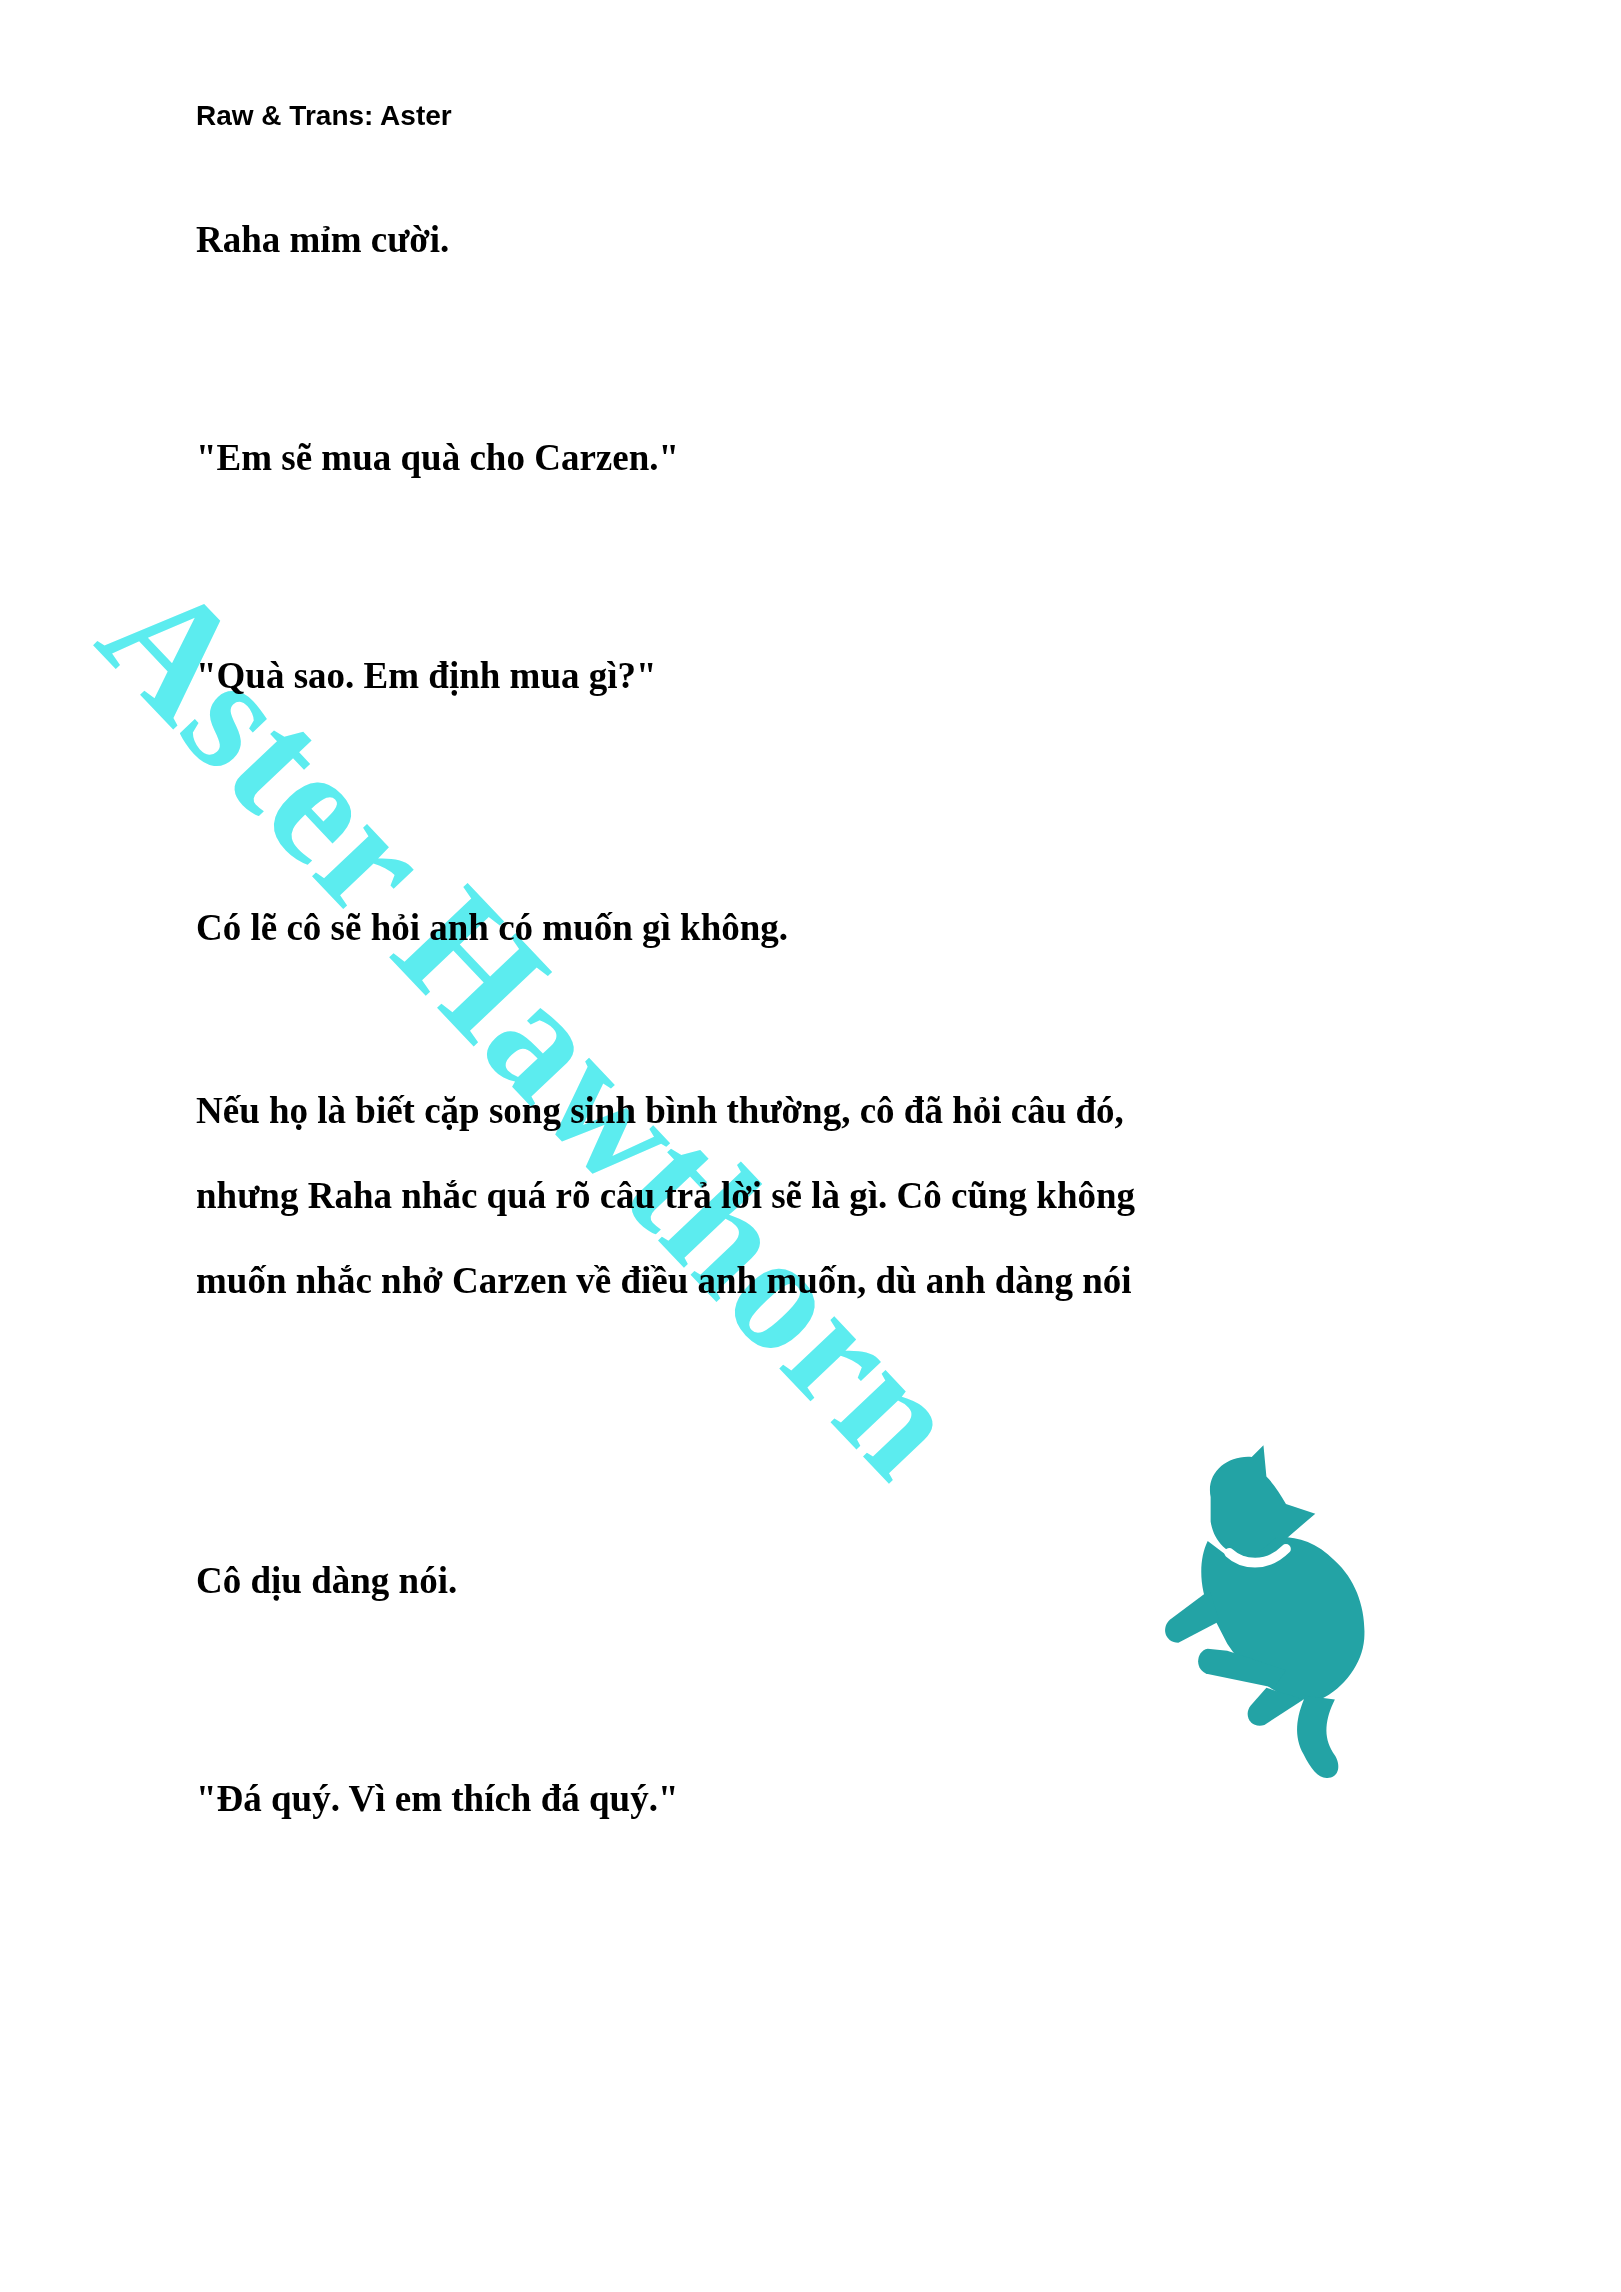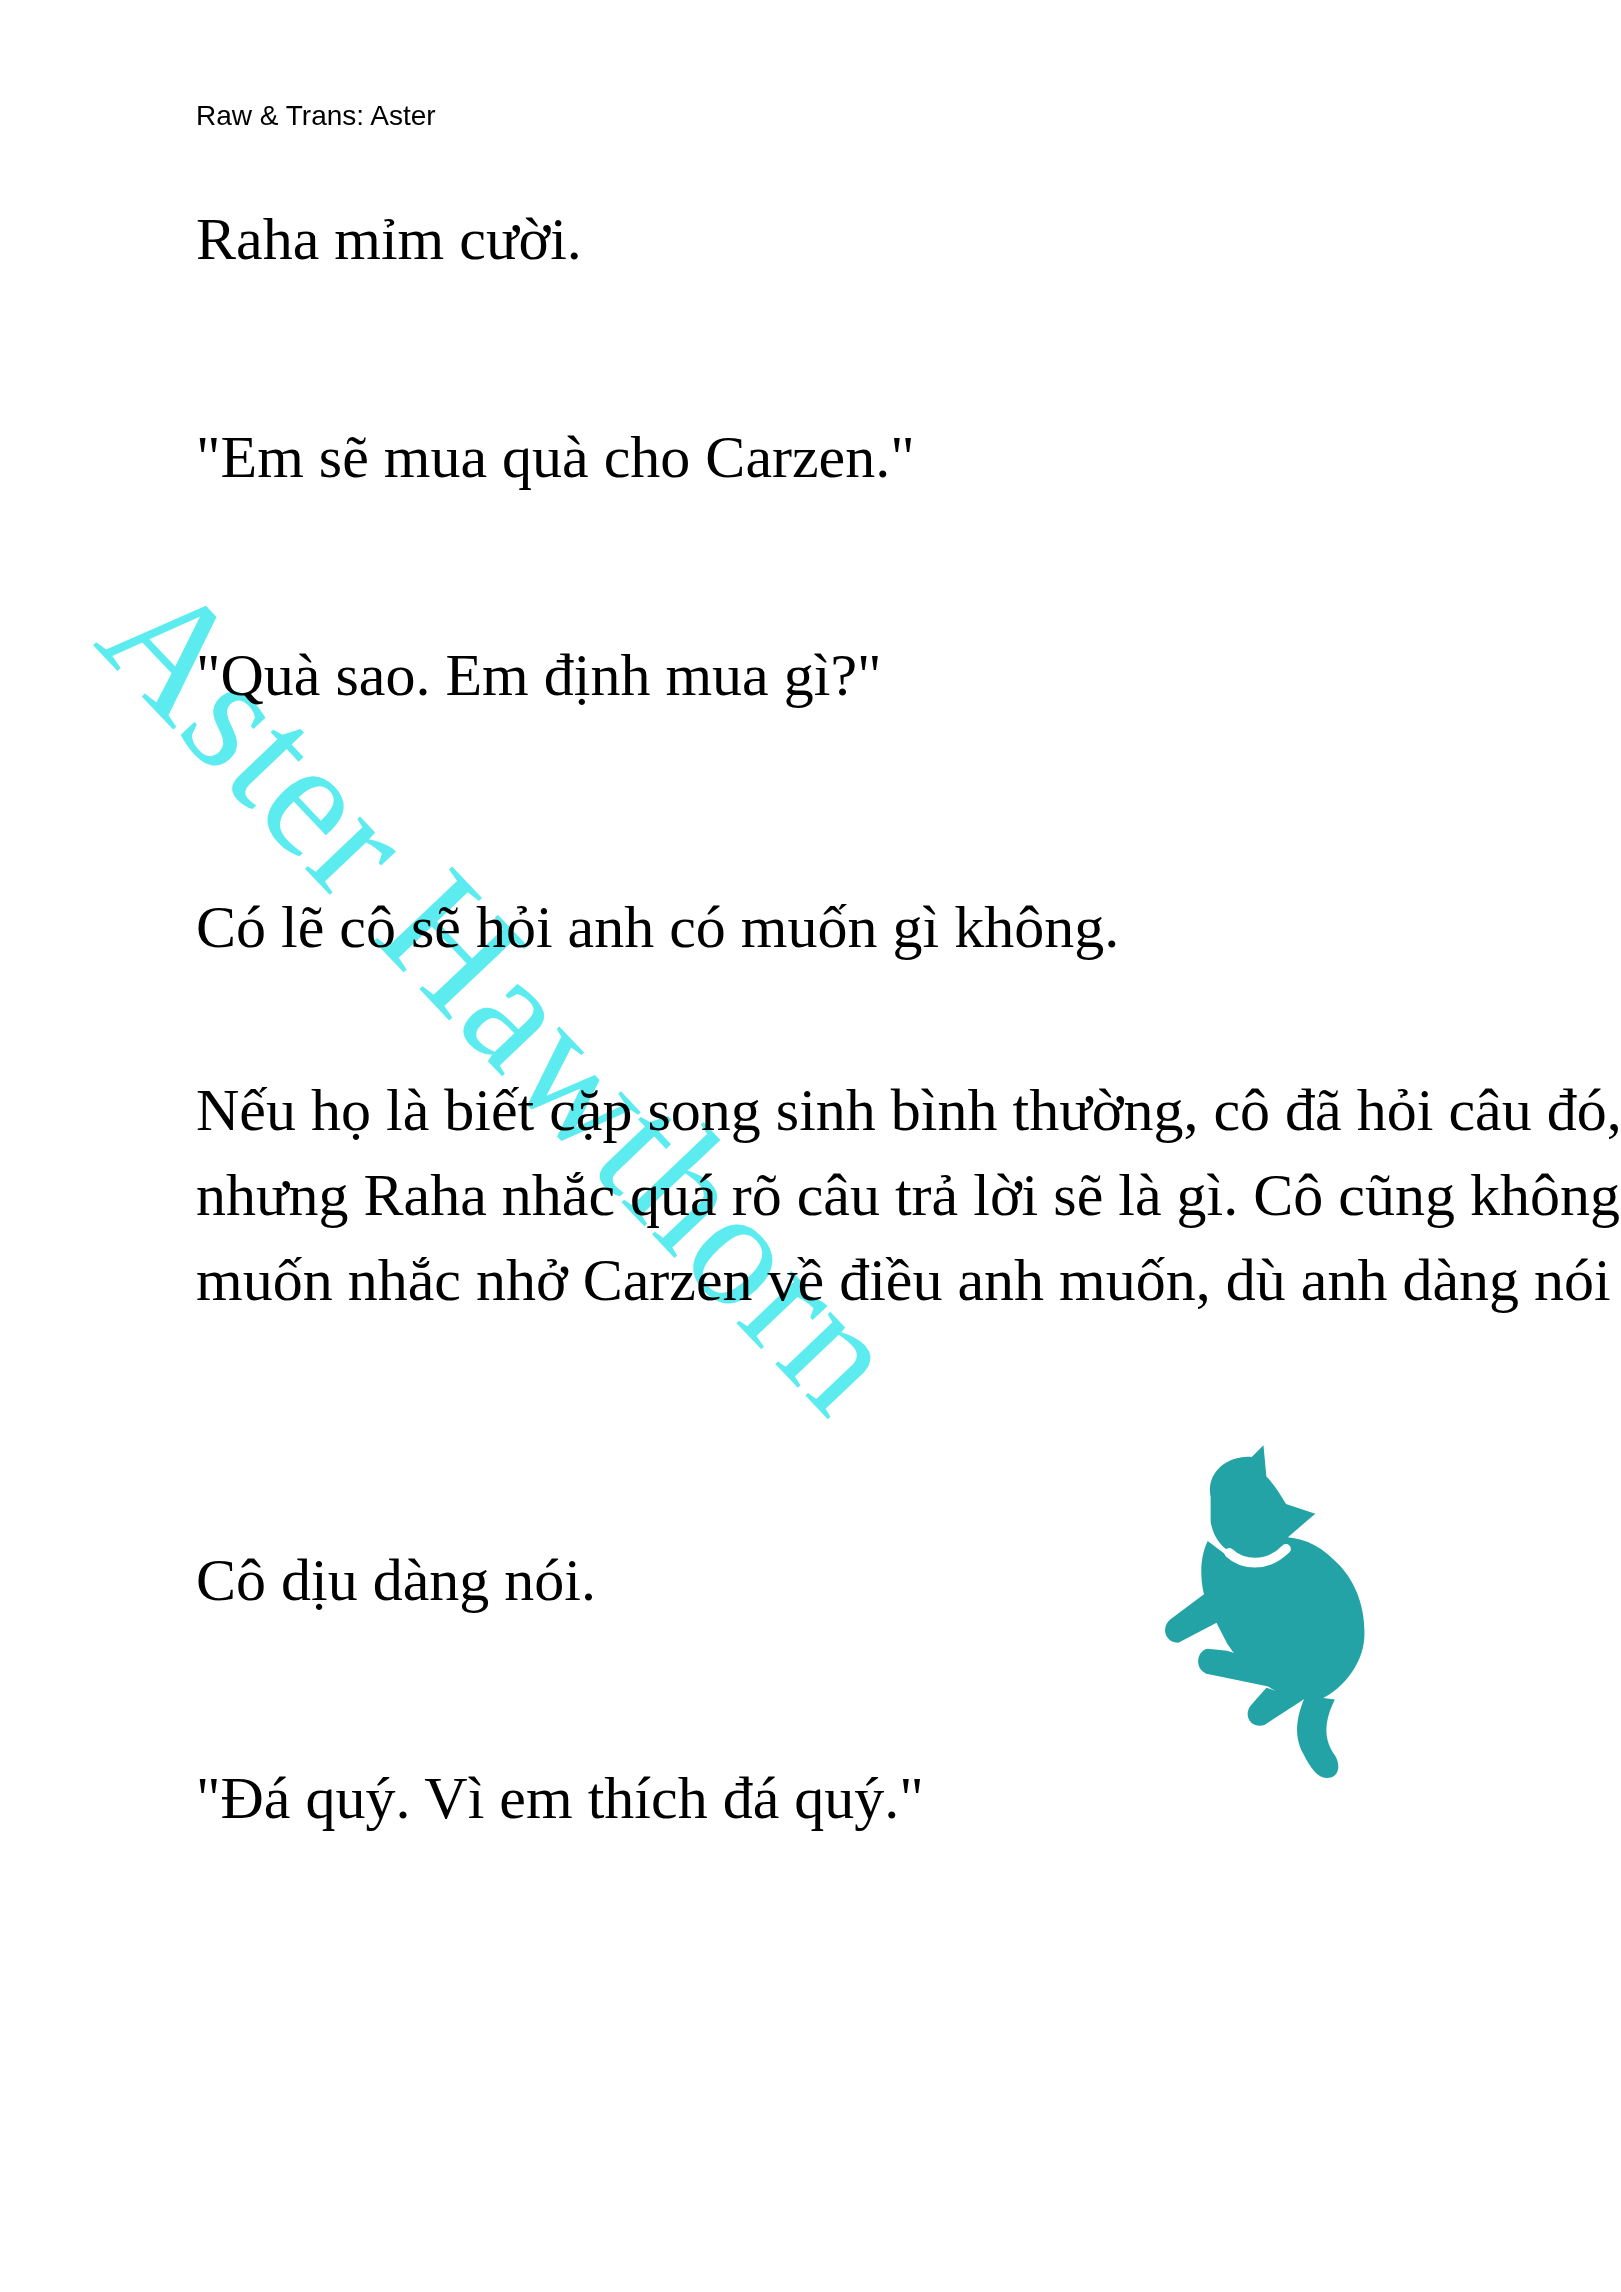--- a/index.html
+++ b/index.html
@@ -13,37 +13,38 @@
       position: relative;
       overflow: hidden;
     }
     .page {
       position: absolute;
       left: 0;
       top: 0;
       width: 1621px;
       height: 1673px;
       background: #ffffff;
+      font-weight: bold;
     }
     .header {
       position: absolute;
       left: 196px;
       top: 99px;
       font-family: "Liberation Sans", sans-serif;
       font-size: 28px;
       line-height: 33px;
       color: #000000;
       white-space: nowrap;
     }
     .body-text {
       position: absolute;
       left: 196px;
       width: 1235px;
       font-family: "Liberation Serif", serif;
-      font-size: 60px;
+      font-size: 37px;
       line-height: 85px;
       color: #000000;
       white-space: nowrap;
       z-index: 2;
     }
     .body-text .line {
       display: block;
       height: 85px;
     }
     

